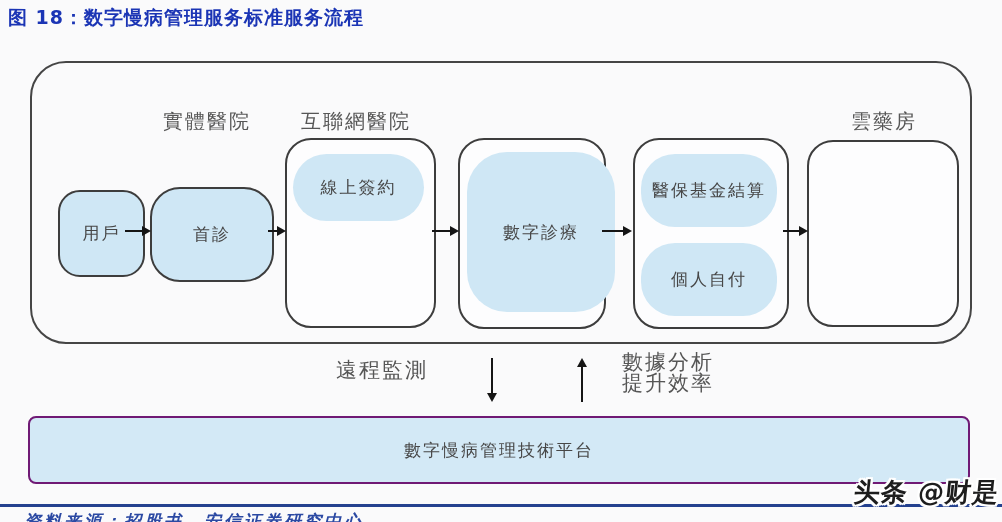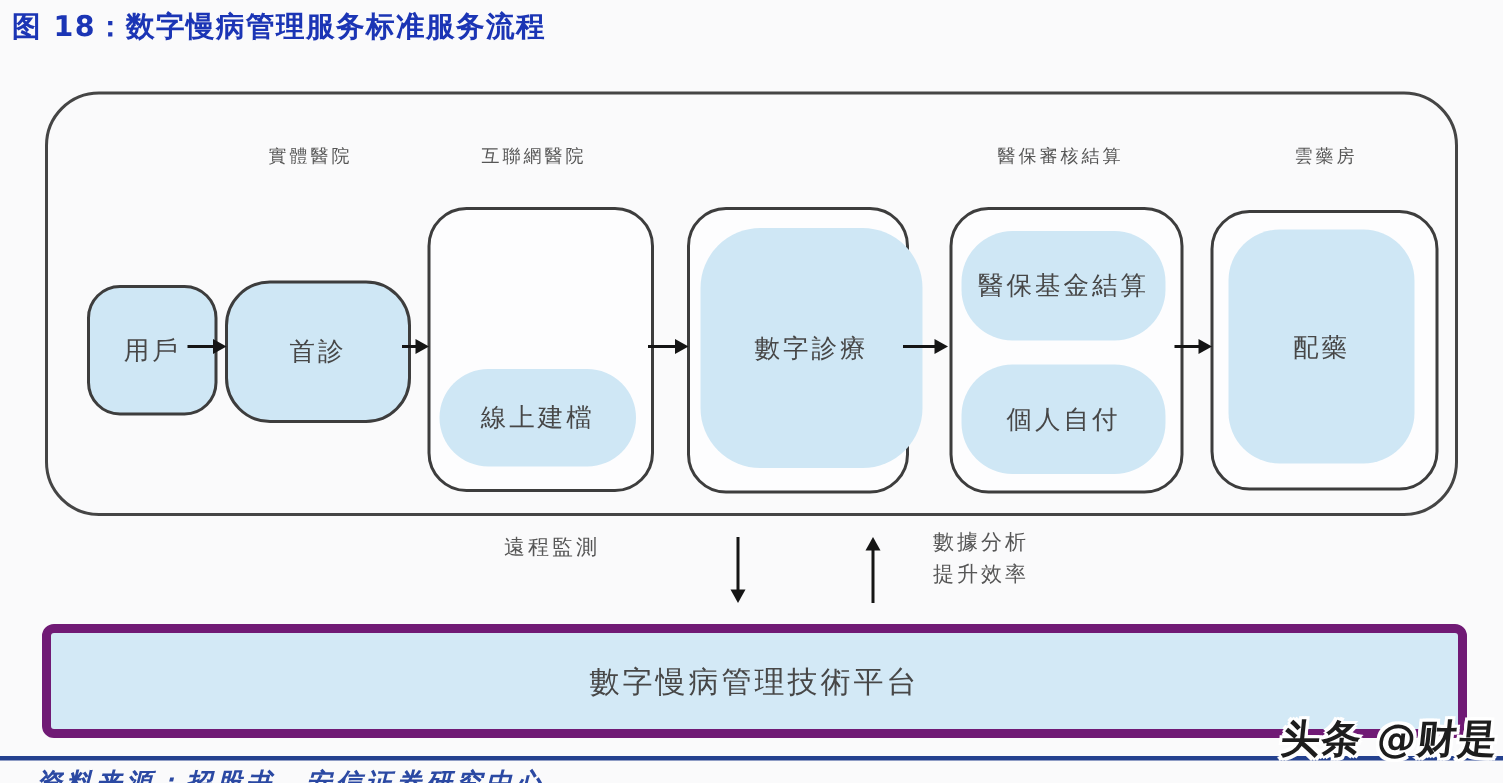--- a/index.html
+++ b/index.html
@@ -14,22 +14,22 @@
     position:absolute;left:8px;top:5px;
     font-family:"DejaVu Sans","Liberation Sans",sans-serif;
     font-weight:bold;font-size:19px;color:#1b35b5;letter-spacing:1px;
     white-space:nowrap;
   }
   .outer{
     position:absolute;left:30px;top:61px;width:938px;height:279px;
     border:2px solid #454545;border-radius:36px;background:transparent;
   }
   .col-header{
-    position:absolute;top:96px;transform:translateX(-50%);
-    font-size:12px;color:#565656;letter-spacing:2px;white-space:nowrap;text-align:center;
+    position:absolute;top:108px;transform:translateX(-50%);
+    font-size:20px;color:#565656;letter-spacing:2px;white-space:nowrap;text-align:center;
   }
   .node{
     position:absolute;display:flex;align-items:center;justify-content:center;
     font-size:17px;letter-spacing:2px;color:#474747;text-align:center;
   }
   .blue{background:#cfe7f5;}
   .bordered{border:2px solid #3d3d3d;}
   .subcontainer{
     position:absolute;background:#fdfdfe;border:2px solid #3d3d3d;border-radius:26px;
   }
@@ -41,27 +41,27 @@
   }
   .varrow{position:absolute;width:2px;background:#151515;}
   .varrow.down::after{
     content:"";position:absolute;bottom:-8px;left:-4px;width:0;height:0;
     border-top:9px solid #151515;border-left:5px solid transparent;border-right:5px solid transparent;
   }
   .varrow.up::before{
     content:"";position:absolute;top:-8px;left:-4px;width:0;height:0;
     border-bottom:9px solid #151515;border-left:5px solid transparent;border-right:5px solid transparent;
   }
-  .annot{position:absolute;font-size:14px;color:#565656;letter-spacing:2px;white-space:nowrap;}
+  .annot{position:absolute;font-size:21px;color:#565656;letter-spacing:2px;white-space:nowrap;}
   .annot.two-line{line-height:21px;}
   .platform{
     position:absolute;left:28px;top:416px;width:938px;height:64px;
-    background:#d3e9f6;border:6px solid #701a75;border-radius:8px;
+    background:#d3e9f6;border:2px solid #701a75;border-radius:8px;
     display:flex;align-items:center;justify-content:center;
-    font-size:20px;letter-spacing:2px;color:#474747;
+    font-size:17px;letter-spacing:2px;color:#474747;
   }
   .blue-rule{position:absolute;left:0;top:504px;width:1002px;height:3px;background:#24418f;}
   .watermark{
     position:absolute;left:854px;top:475px;
     font-family:"DejaVu Sans","Liberation Sans",sans-serif;
     font-weight:900;font-size:26px;color:#1d1d1d;
     transform:skewX(-6deg);white-space:nowrap;letter-spacing:1px;
     text-shadow:-2px -2px 0 #fff,2px -2px 0 #fff,-2px 2px 0 #fff,2px 2px 0 #fff,0 -2px 0 #fff,0 2px 0 #fff,-2px 0 0 #fff,2px 0 0 #fff;
   }
   .source-note{
@@ -74,38 +74,36 @@
 <body>
 
 <div id="stage">
 
   <div class="fig-title">图 18：数字慢病管理服务标准服务流程</div>
 
   <div class="outer"></div>
 
   <div class="col-header" style="left:207px;">實體醫院</div>
   <div class="col-header" style="left:356px;">互聯網醫院</div>
-  <div class="col-header" style="left:707px;">醫保審核結算</div>
   <div class="col-header" style="left:884px;">雲藥房</div>
 
   <div class="node blue bordered" style="left:58px;top:190px;width:83px;height:83px;border-radius:22px;">用戶</div>
   <div class="node blue bordered" style="left:150px;top:187px;width:120px;height:91px;border-radius:30px;">首診</div>
 
   <div class="subcontainer" style="left:285px;top:138px;width:147px;height:186px;"></div>
-  <div class="node blue pill" style="left:293px;top:246px;width:131px;height:65px;">線上建檔</div>
+  <div class="node blue pill" style="left:293px;top:154px;width:131px;height:67px;">線上簽約</div>
 
   <div class="subcontainer" style="left:458px;top:138px;width:144px;height:187px;"></div>
   <div class="node blue" style="left:467px;top:152px;width:148px;height:160px;border-radius:40px;">數字診療</div>
 
   <div class="subcontainer" style="left:633px;top:138px;width:152px;height:187px;"></div>
   <div class="node blue pill" style="left:641px;top:154px;width:136px;height:73px;">醫保基金結算</div>
   <div class="node blue pill" style="left:641px;top:243px;width:136px;height:73px;">個人自付</div>
 
   <div class="subcontainer" style="left:807px;top:140px;width:148px;height:183px;"></div>
-  <div class="node blue" style="left:819px;top:153px;width:124px;height:156px;border-radius:34px;">配藥</div>
 
   <div class="harrow" style="left:125px;width:18px;"></div>
   <div class="harrow" style="left:268px;width:10px;"></div>
   <div class="harrow" style="left:432px;width:19px;"></div>
   <div class="harrow" style="left:602px;width:22px;"></div>
   <div class="harrow" style="left:783px;width:17px;"></div>
 
   <div class="varrow down" style="left:491px;top:358px;height:36px;"></div>
   <div class="varrow up" style="left:581px;top:366px;height:36px;"></div>
 

